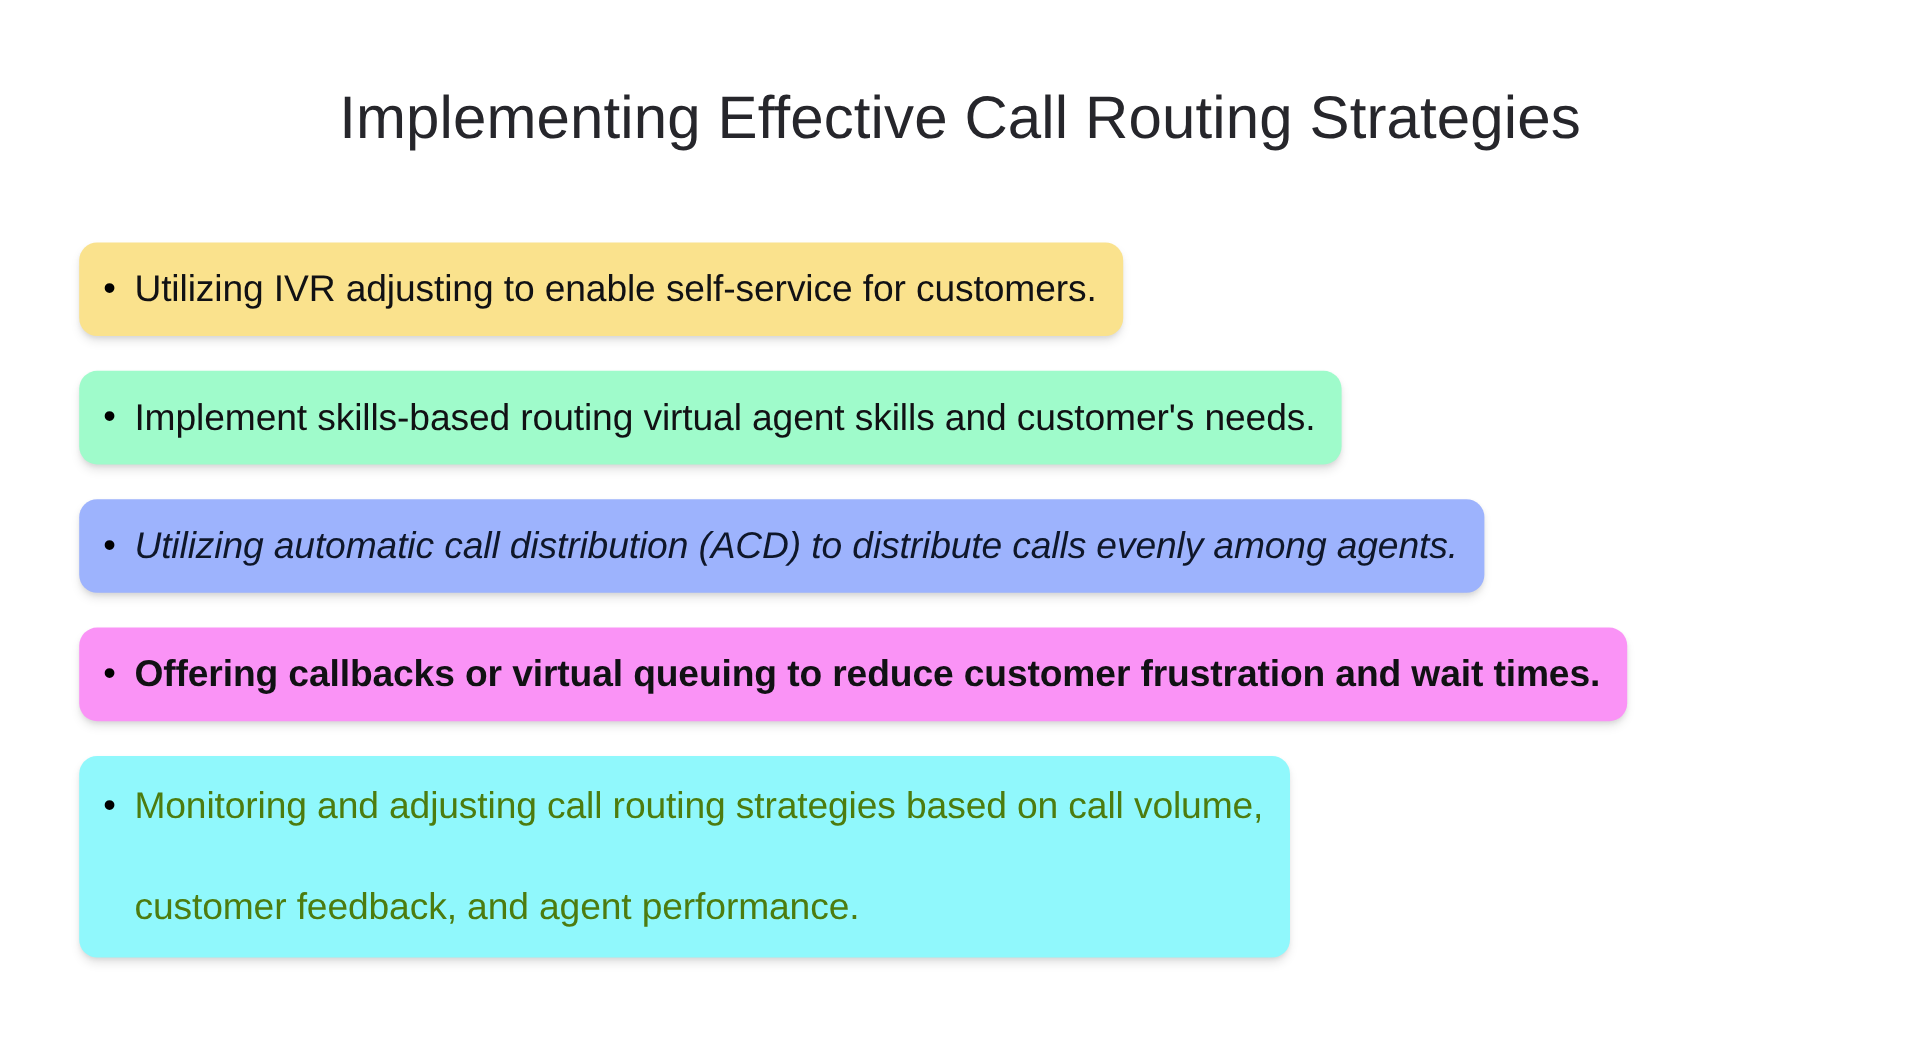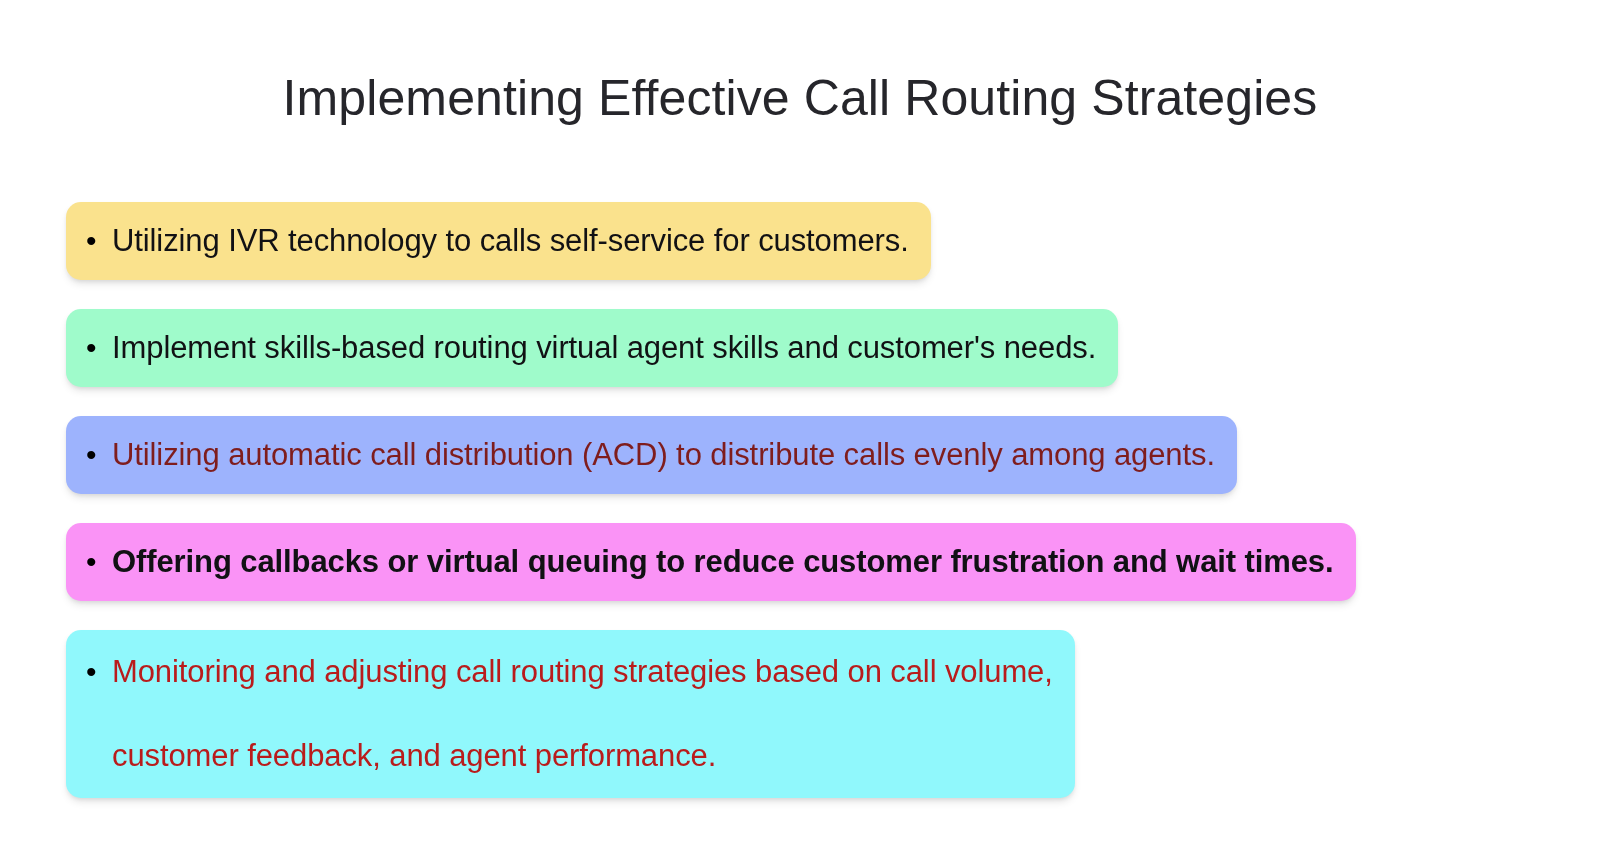--- a/index.html
+++ b/index.html
@@ -96,34 +96,34 @@
 </head>
 <body>
 
 <div id="slide" style="background: rgb(255, 255, 255);">
 
   <div id="title" style="color: rgb(38, 38, 43);">Implementing Effective Call Routing Strategies</div>
 
   <div id="bullets">
       <div class="bullet-row"><div class="band" style="background-color: rgb(250, 226, 141);"><div class="band-inner">
             <span class="marker">•</span>
-            <span class="bullet-text" style="color: rgb(17, 17, 20);">Utilizing IVR technology to calls self-service for customers.</span>
+            <span class="bullet-text" style="color: rgb(17, 17, 20);">Utilizing IVR adjusting to enable self-service for customers.</span>
           </div></div></div>
       <div class="bullet-row"><div class="band" style="background-color: rgb(159, 251, 203);"><div class="band-inner">
             <span class="marker">•</span>
             <span class="bullet-text" style="color: rgb(17, 17, 20);">Implement skills-based routing virtual agent skills and customer's needs.</span>
           </div></div></div>
       <div class="bullet-row"><div class="band" style="background-color: rgb(157, 179, 253);"><div class="band-inner">
             <span class="marker">•</span>
-            <span class="bullet-text" style="color: #7f1d1d;">Utilizing automatic call distribution (ACD) to distribute calls evenly among agents.</span>
+            <span class="bullet-text" style="color: #0f172a; font-style: italic;">Utilizing automatic call distribution (ACD) to distribute calls evenly among agents.</span>
           </div></div></div>
       <div class="bullet-row"><div class="band" style="background-color: rgb(250, 147, 246);"><div class="band-inner">
             <span class="marker">•</span>
             <span class="bullet-text" style="color: rgb(17, 17, 20); font-weight: bold;">Offering callbacks or virtual queuing to reduce customer frustration and wait times.</span>
           </div></div></div>
       <div class="bullet-row"><div class="band multiline" style="background-color: rgb(144, 248, 252);"><div class="band-inner">
             <span class="marker">•</span>
-            <span class="bullet-text" style="color: #b91c1c;">Monitoring and adjusting call routing strategies based on call volume,
+            <span class="bullet-text" style="color: #4d7c0f;">Monitoring and adjusting call routing strategies based on call volume,
 customer feedback, and agent performance.</span>
           </div></div></div>
     </div>
 
 </div>
 
 </body></html>

